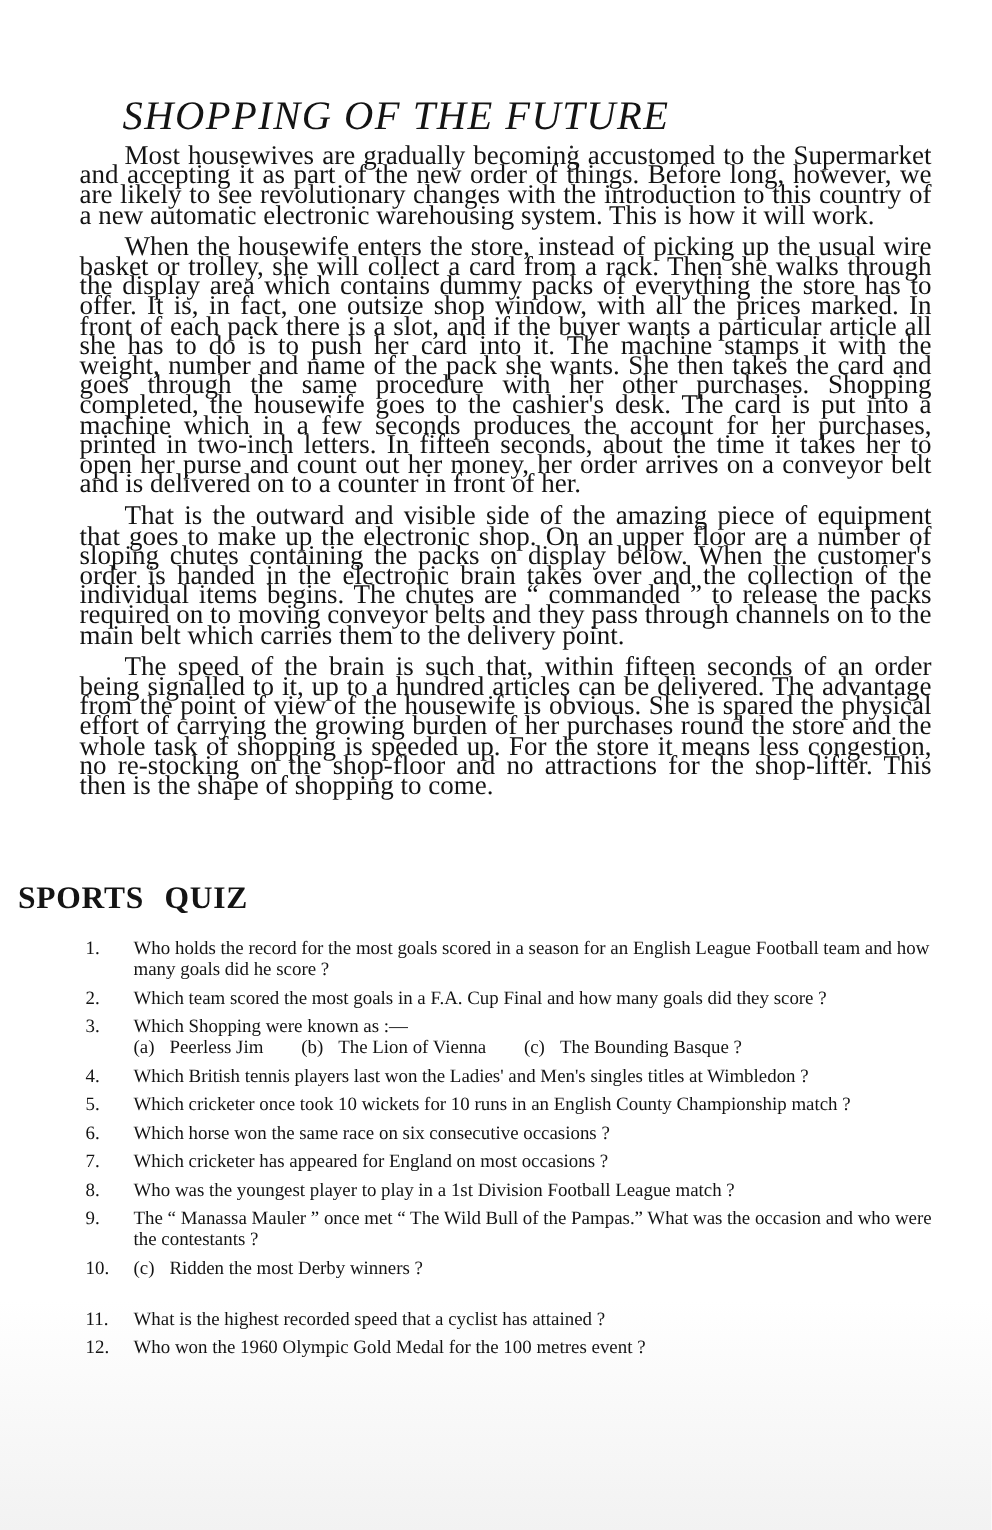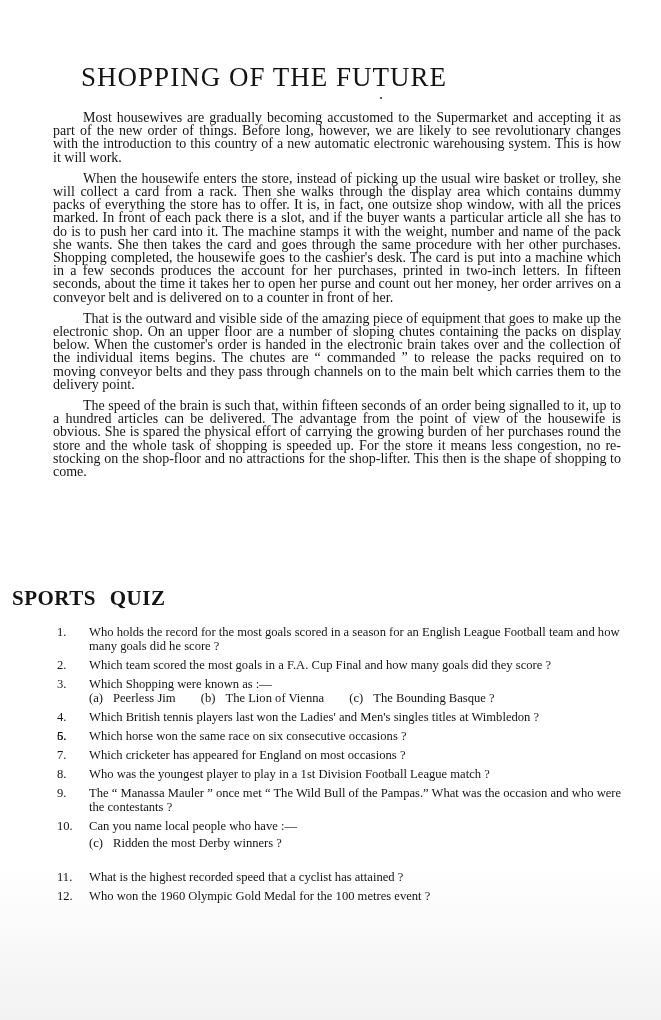--- a/index.html
+++ b/index.html
@@ -6,27 +6,27 @@
   body {
     width: 661px; height: 1020px; overflow: hidden;
     background: linear-gradient(180deg, #ffffff 0%, #ffffff 85%, #f2f2f2 100%);
     font-family: "Liberation Serif", "DejaVu Serif", serif;
     color: #141414;
     position: relative;
   }
   .page { position: absolute; left: 0; top: 0; width: 661px; height: 1020px; }
   .title {
     position: absolute; top: 62px; left: 0; width: 528px;
-    text-align: center; font-size: 27px;
+    text-align: center; font-style: italic; font-size: 27px;
     letter-spacing: 1px; font-weight: normal; margin: 0;
   }
   .dot { position: absolute; top: 97px; left: 380px; width: 2px; height: 2px; background: #222; border-radius: 1px; }
   .article {
-    position: absolute; left: 53px; top: 111px; width: 568px;
-    font-size: 14px; line-height: 13.2px; text-align: justify;
+    position: absolute; left: 53px; top: 97px; width: 568px;
+    font-size: 18px; line-height: 13.2px; text-align: justify;
   }
   .article p { margin: 0 0 8px 0; text-indent: 30px; }
   .quiz-title {
     position: absolute; top: 574px; left: 0; width: 661px; text-align: left;
     font-weight: bold; font-size: 21px; letter-spacing: 0.5px; margin: 12px;
     word-spacing: 8px;
   }
   .quiz {
     position: absolute; left: 57px; top: 625px; width: 570px;
     font-size: 12.6px; line-height: 14px;
@@ -73,40 +73,40 @@
         <span class="lbl">(b)</span><span>The Lion of Vienna</span>
         <span class="lbl">(c)</span><span>The Bounding Basque ?</span>
       </span>
     </li>
     <li>
       <span class="num">4.</span>
       <span>Which British tennis players last won the Ladies' and Men's singles titles at Wimbledon ?</span>
     </li>
     <li>
       <span class="num">5.</span>
+      <span>Which cricketer once took 10 wickets for 10 runs in an English County Championship match ?</span>
     </li>
     <li>
       <span class="num">6.</span>
       <span>Which horse won the same race on six consecutive occasions ?</span>
     </li>
     <li>
       <span class="num">7.</span>
       <span>Which cricketer has appeared for England on most occasions ?</span>
     </li>
     <li>
       <span class="num">8.</span>
       <span>Who was the youngest player to play in a 1st Division Football League match ?</span>
     </li>
     <li>
       <span class="num">9.</span>
       <span>The “ Manassa Mauler ” once met “ The Wild Bull of the Pampas.”  What was the occasion and who were the contestants ?</span>
     </li>
     <li class="tight">
       <span class="num">10.</span>
-      <span>Can you name local people who have :—</span>
       <span class="sub" style="margin-top:3px;">
         <span class="lbl">(c)</span><span>Ridden the most Derby winners ?</span>
       </span>
     </li>
     <li>
       <span class="num">11.</span>
       <span>What is the highest recorded speed that a cyclist has attained ?</span>
     </li>
     <li>
       <span class="num">12.</span>

